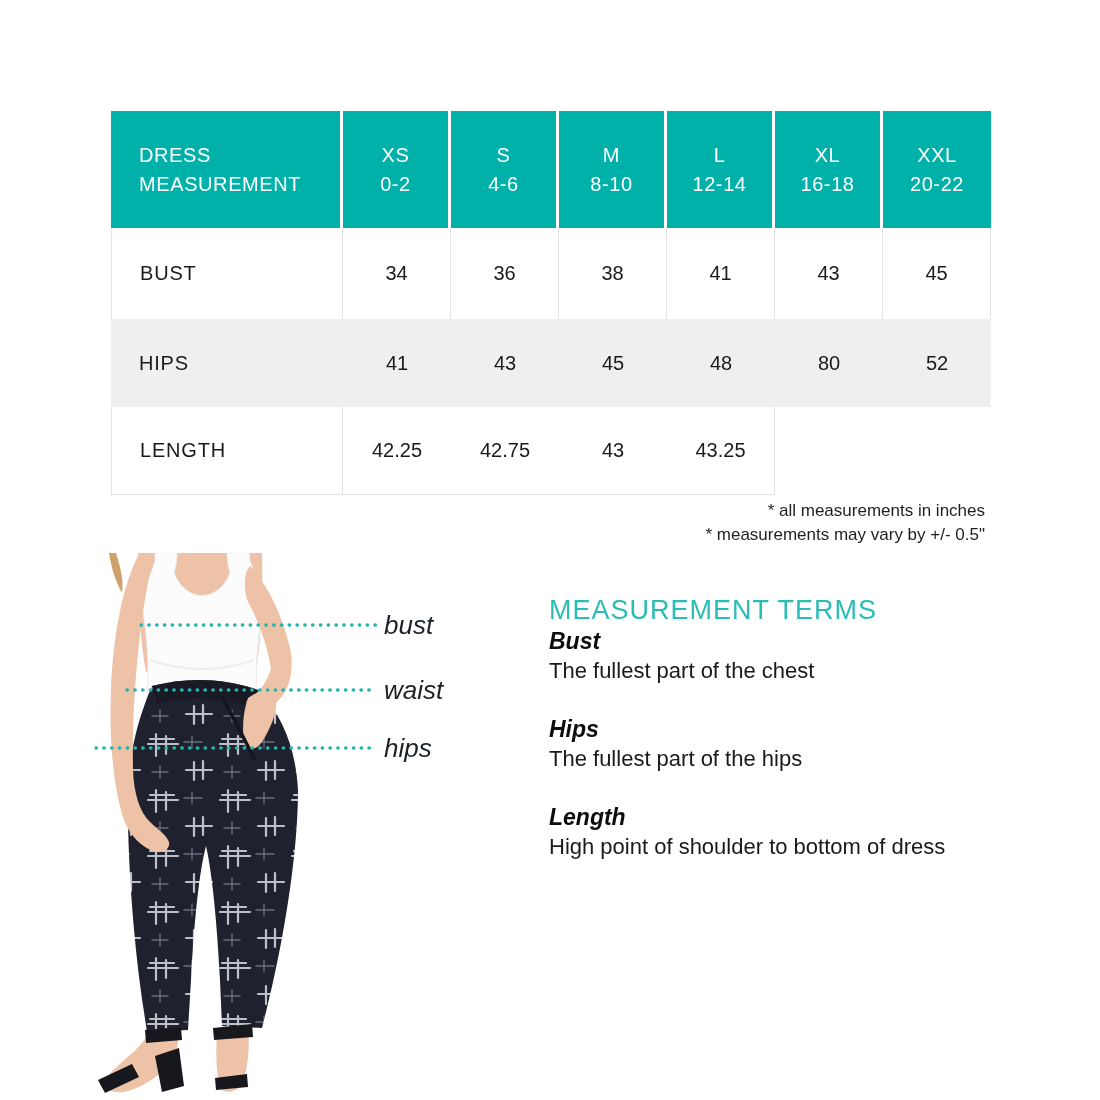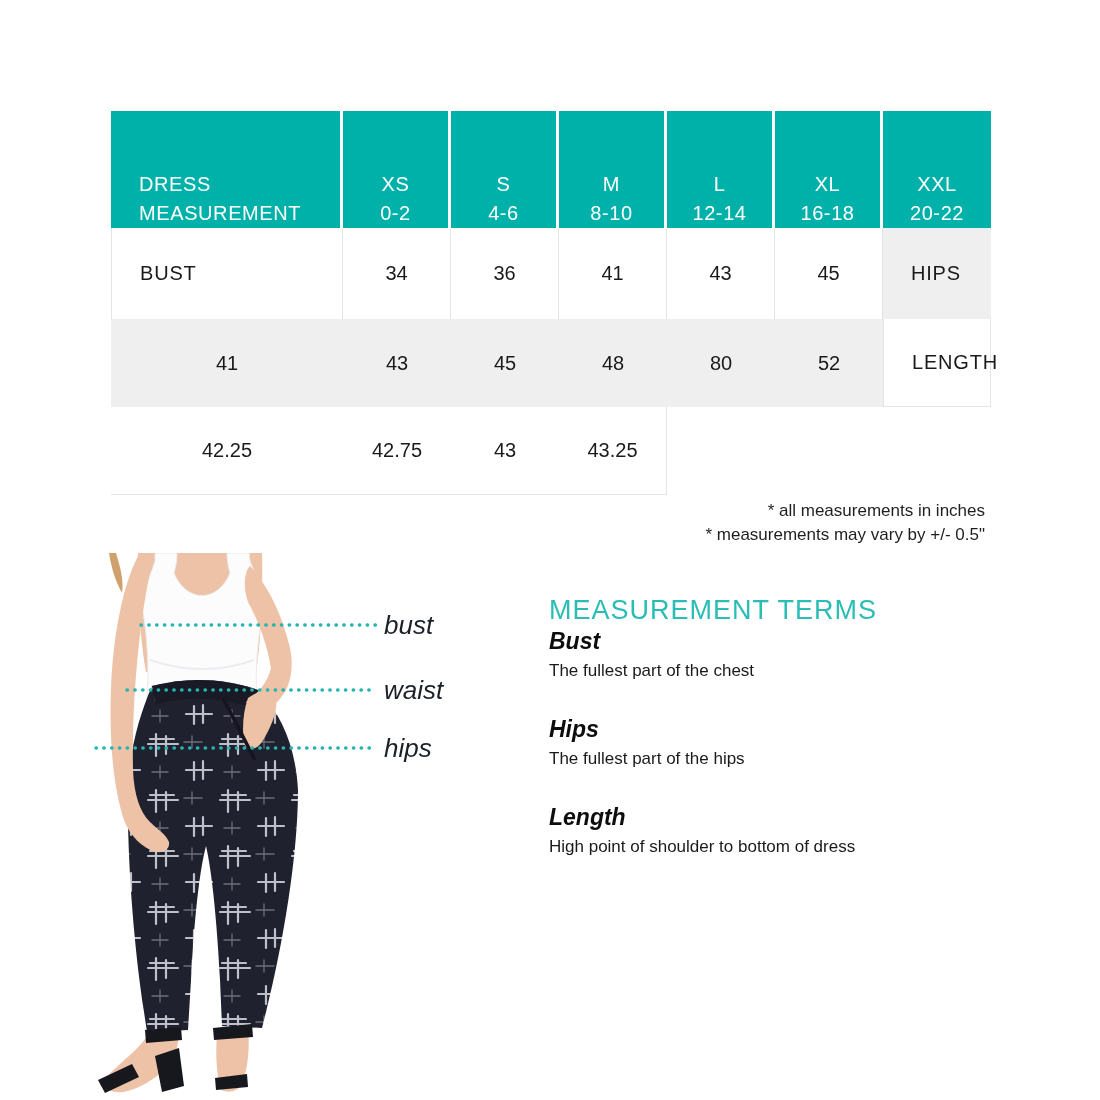--- a/index.html
+++ b/index.html
@@ -17,21 +17,21 @@
 
   
   .size-table{
     position:absolute;left:111px;top:111px;width:880px;
     display:grid;
     grid-template-columns:232px repeat(6,108px);
     grid-template-rows:117px 91px 88px 88px;
   }
   .th{
     background:var(--accent);color:#fff;
-    display:flex;flex-direction:column;align-items:center;justify-content:flex-end;
+    display:flex;flex-direction:column;align-items:center;justify-content:center;
     font-size:20px;line-height:29px;letter-spacing:.6px;
     border-right:3px solid #fff;font-weight:300;
   }
   .th.last{border-right:none}
   .th-label{align-items:flex-start;padding-left:28px}
   .th-label span{display:block;width:180px;text-align:left}
   .cell{
     background:#fff;display:flex;align-items:center;justify-content:center;
     font-size:20px;color:var(--text);
   }
@@ -57,21 +57,21 @@
   .fig-label.l-hips{top:733px}
 
   
   .terms{position:absolute;left:549px;top:594px;width:420px}
   .terms-title{
     color:var(--accent-title);font-size:27px;line-height:32px;letter-spacing:1px;
     font-weight:300;
   }
   .term-item{margin-bottom:28px}
   .term-name{font-size:23px;line-height:30px;font-weight:bold;font-style:italic;color:#0d0d0d}
-  .term-def{font-size:17px;line-height:30px;color:#1a1a1a}
+  .term-def{font-size:22px;line-height:30px;color:#1a1a1a}
 </style>
 </head>
 <body>
 
 <div class="page">
 
   <div class="size-table">
 
     <div class="th th-label">
       <span>DRESS MEASUREMENT</span>
@@ -97,20 +97,21 @@
       <span>16-18</span>
     </div>
     <div class="th last">
       <span>XXL</span>
       <span>20-22</span>
     </div>
 
     <div class="cell lbl b-l b-r">BUST</div>
     <div class="cell b-r">34</div>
     <div class="cell b-r">36</div>
+    <div class="cell b-r">38</div>
     <div class="cell b-r">41</div>
     <div class="cell b-r">43</div>
     <div class="cell b-r">45</div>
 
     <div class="cell g lbl">HIPS</div>
     <div class="cell g">41</div>
     <div class="cell g">43</div>
     <div class="cell g">45</div>
     <div class="cell g">48</div>
     <div class="cell g">80</div>

